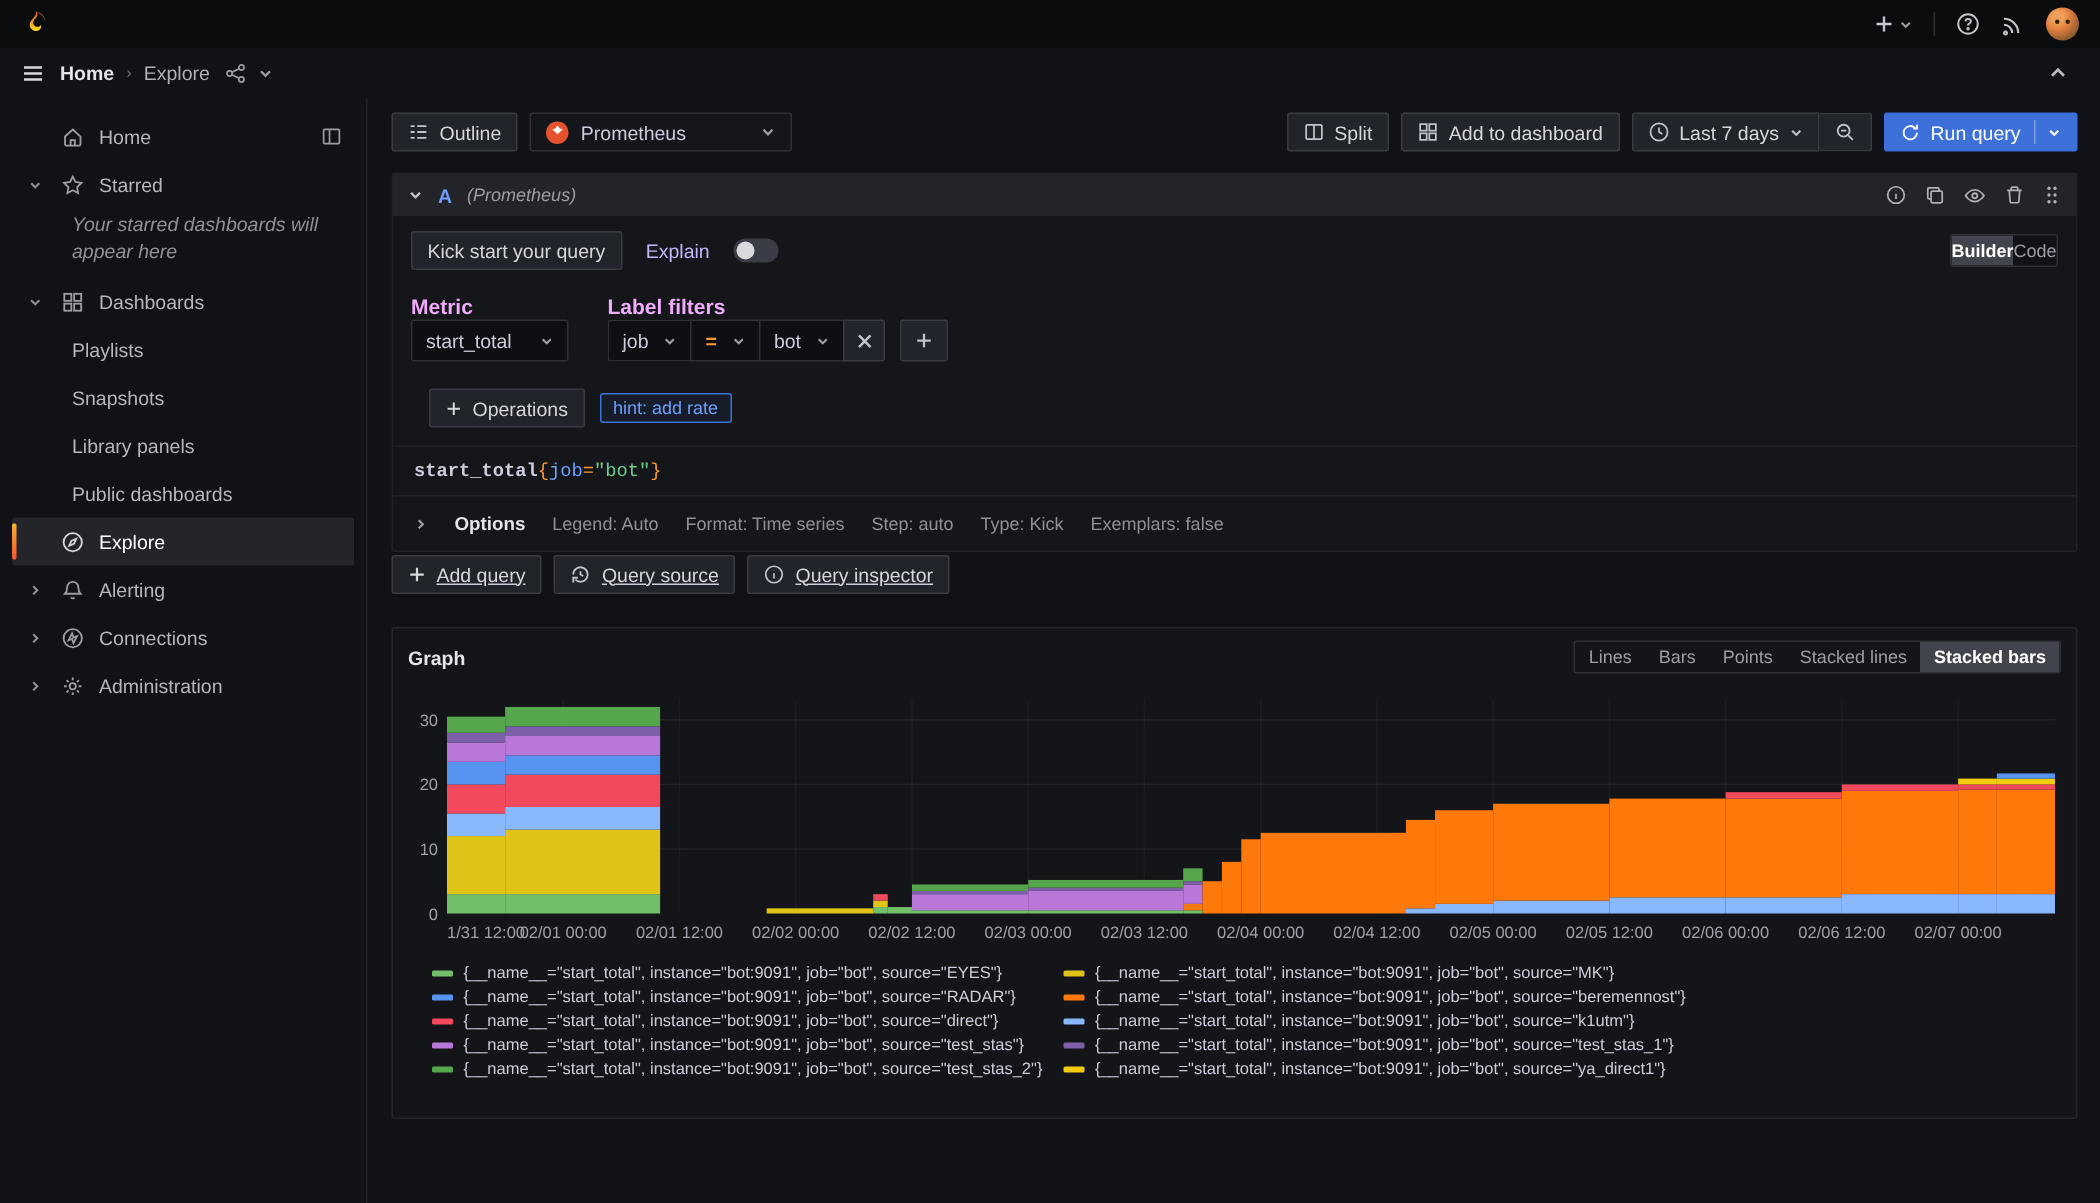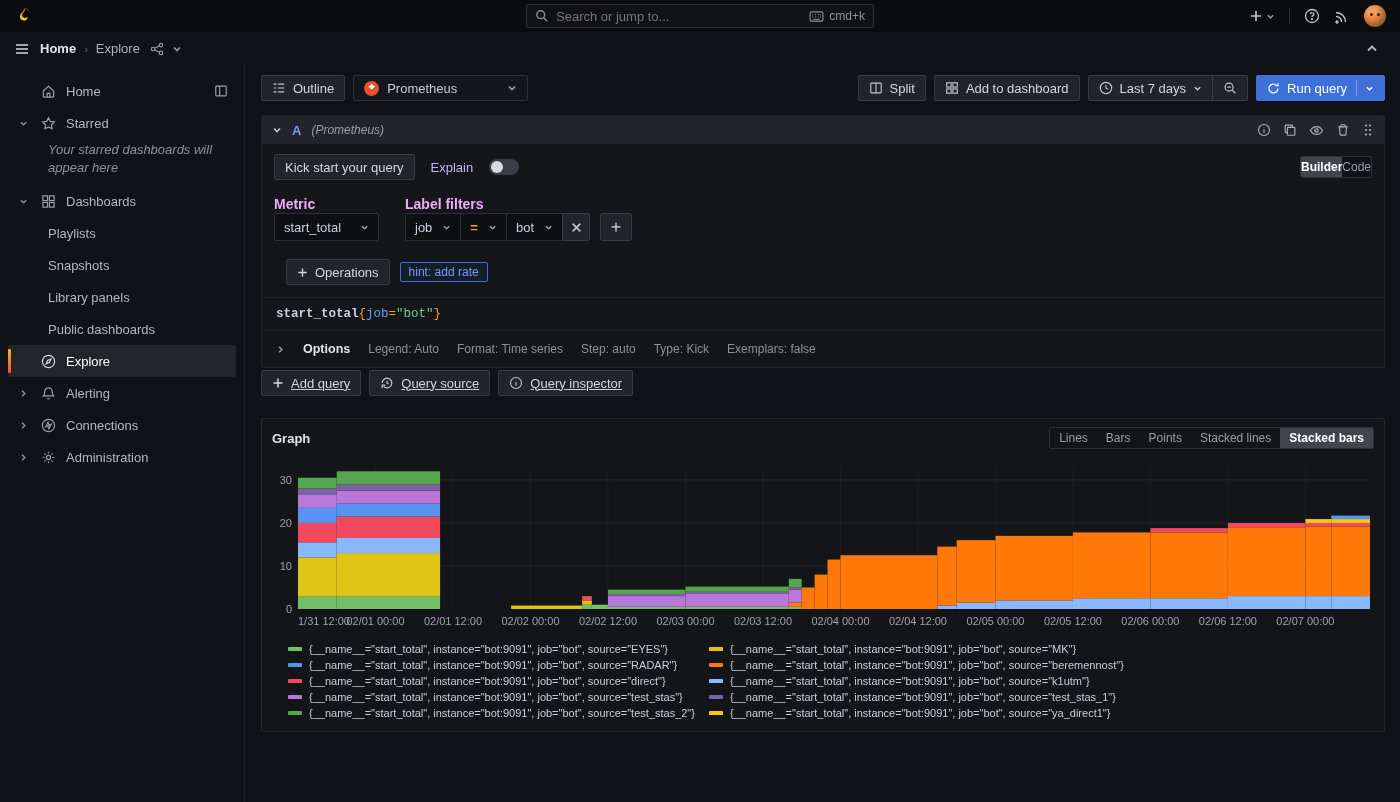--- a/index.html
+++ b/index.html
@@ -103,21 +103,21 @@
   .tk-name { color:#ccccdc; font-weight:700; } .tk-brace { color:#ff9830; } .tk-key { color:#6e9fff; }
   .tk-op { color:#ff9830; } .tk-str { color:#6ccf8e; }
 
   .opts-row { display:flex; align-items:center; gap:18px; height:36px; padding-left:2px; color:#8e9197; font-size:12px; }
   .opts-row .twirl { color:#9b9ea5; }
   .opts-title { color:#e3e4e8; font-weight:700; font-size:12.5px; }
 
   .actions-row { display:flex; gap:8px; margin-top:2px;text-decoration:underline; }
 
   
-  .gpanel { margin-top:22px; border:1px solid #24262c; border-radius:2px; background:#141518; padding-bottom:10px; }
+  .gpanel { margin-top:22px; border:1px solid #24262c; border-radius:2px; background:#141518; padding-bottom:24px; }
   .ghead { display:flex; align-items:center; padding:8px 10px 4px 10px; }
   .gtitle { font-weight:700; font-size:13px; color:#e3e4e8; }
   .modes { margin-left:auto; display:flex; border:1px solid #2e3036; border-radius:2px; overflow:hidden; }
   .modes > div { padding:3px 9px; font-size:12px; color:#9b9ea5; cursor:pointer; white-space:nowrap; }
   .modes > div.on { background:#41444c; color:#fff; font-weight:600; }
   .chartwrap { padding:6px 8px 0 8px; }
   .legend { display:grid; grid-template-columns:max-content max-content; column-gap:14px; row-gap:4px;
     padding:8px 10px 2px 26px; font-size:11px; color:#ccccdc; }
   .lg-item { display:flex; align-items:center; gap:7px; cursor:pointer; white-space:nowrap; }
   .lg-swatch { width:14px; height:4px; border-radius:1px; flex:0 0 auto; }
@@ -130,40 +130,20 @@
     <svg width="20" height="20" viewBox="0 0 24 24">
       <defs>
           <linearGradient id="gf" x1="0" y1="1" x2="0" y2="0">
         <stop offset="0" stop-color="#fcee1f"></stop>
             <stop offset="1" stop-color="#f15b2a"></stop>
           </linearGradient>
         </defs>
       <path fill="url(#gf)" d="M12 2c2 2.5 1 4-.5 5.5S9 11 10.5 13s4.5 1.5 5.5-.5c.8 3-1.5 5-4 5s-5-2-5-5c0-2.2 1.3-3.6 2.5-4.8C10.8 6.4 12.3 4.9 12 2z M12 2c4.5 1 8 4.8 8 10a8 8 0 1 1-16 0c0-1.5.4-3 1.1-4.2C4.5 9 4 10.4 4 12a8 8 0 0 0 16 0c0-4-2.6-7.4-6.2-8.9z"></path>
     </svg>
   </span>
-  <div class="searchwrap">
-    <div class="searchbox">
-      <span class="icon">
-        <svg width="14" height="14" viewBox="0 0 16 16" fill="none" stroke="#8e9197" stroke-width="1.6">
-          <circle cx="6.5" cy="6.5" r="4.5"></circle>
-            <path d="M10 10l4 4"></path>
-          </svg>
-      </span>
-      <input placeholder="Search or jump to..." style="">
-      <span class="kbd">
-        <span class="icon">
-          <svg width="15" height="11" viewBox="0 0 16 12" fill="none" stroke="#8e9197" stroke-width="1.2">
-            <rect x="1" y="1" width="14" height="10" rx="1.5"></rect>
-              <path d="M3.5 4h1M6.5 4h1M9.5 4h1M12 4h1M3.5 6.5h1M6.5 6.5h1M9.5 6.5h1M12 6.5h1M4.5 9h7"></path>
-            </svg>
-        </span>
-        <span>cmd+k</span>
-      </span>
-    </div>
-  </div>
   <div class="topright">
     <span class="plusgrp">
       <svg width="14" height="14" viewBox="0 0 14 14" fill="none" stroke="#c2c5cb" stroke-width="1.6">
           <path d="M7 2v10M2 7h10"></path>
         </svg>
       <svg width="9" height="9" viewBox="0 0 10 10" fill="none" stroke="#9b9ea5" stroke-width="1.6">
           <path d="M2 3.5l3 3 3-3"></path>
         </svg>
     </span>
     <span class="tdivider"></span>

